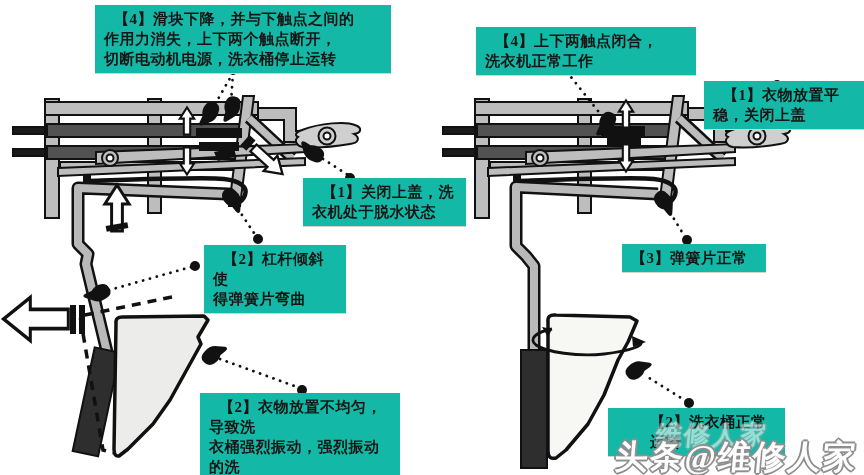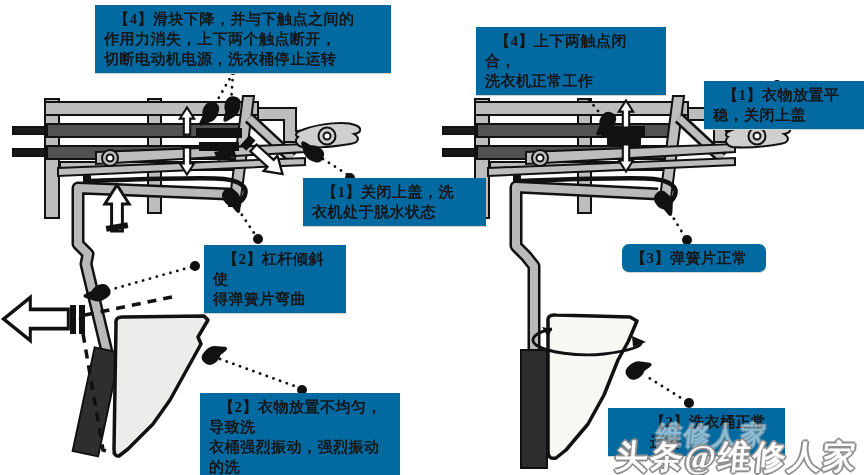--- a/index.html
+++ b/index.html
@@ -2,21 +2,21 @@
 <html><head>
 <meta charset="utf-8">
 <style>
   html,body{margin:0;padding:0;background:#fff;}
   .stage{
     position:relative;width:864px;height:475px;background:#ffffff;overflow:hidden;
     font-family:"Liberation Serif","DejaVu Serif",serif;
   }
   .stage svg{position:absolute;left:0;top:0;}
   .note{
-    position:absolute;background:#0369a1;color:#151515;
+    position:absolute;background:#14b8a6;color:#151515;
     font-weight:bold;font-size:15px;line-height:1.34;
     white-space:pre-line;padding:4px 9px;box-sizing:border-box;
     letter-spacing:0.5px;box-shadow:0 1px 0 #d4d4ca;
   }
   .note.indent{text-indent:10px;}
   .wm-back{
     position:absolute;right:96px;bottom:26px;font-size:26px;font-weight:bold;
     letter-spacing:2px;color:#ffffff;opacity:.55;line-height:1;transform:skewX(-5deg);
     text-shadow:1.5px 0 #a9a9a9,-1.5px 0 #a9a9a9,0 1.5px #a9a9a9,0 -1.5px #a9a9a9;
   }
@@ -198,33 +198,33 @@
         <circle cx="687" cy="240" r="5"></circle>
         <circle cx="689" cy="403" r="5"></circle>
       </g>
     </g>
   </svg>
 
   <div class="note indent" style="left:95px;top:5px;width:296px;">【4】滑块下降，并与下触点之间的
 作用力消失，上下两个触点断开，
 切断电动机电源，洗衣桶停止运转</div>
 
-  <div class="note indent" style="left:476px;top:27px;width:190px;">【4】上下两触点闭合，
+  <div class="note indent" style="left:476px;top:27px;width:220px;">【4】上下两触点闭合，
 洗衣机正常工作</div>
 
   <div class="note indent" style="left:704px;top:37px;width:168px;margin-top:44px;">【1】衣物放置平
 稳，关闭上盖</div>
 
-  <div class="note indent" style="left:303px;top:178px;width:183px;">【1】关闭上盖，洗
+  <div class="note indent" style="left:303px;top:178px;width:163px;">【1】关闭上盖，洗
 衣机处于脱水状态</div>
 
   <div class="note indent" style="left:204px;top:245px;width:142px;">【2】杠杆倾斜使
 得弹簧片弯曲</div>
 
-  <div class="note" style="left:622px;top:244px;width:144px;border-radius:7px;">【3】弹簧片正常</div>
+  <div class="note" style="left:622px;top:244px;width:144px;">【3】弹簧片正常</div>
 
   <div class="note indent" style="left:200px;top:393px;width:200px;">【2】衣物放置不均匀，导致洗
 衣桶强烈振动，强烈振动的洗
 衣桶会撞击杠杆，使杠杆倾斜</div>
 
   <div class="note" style="left:608px;top:408px;width:177px;padding-left:42px;">【2】洗衣桶正常运转</div>
 
   <div class="wm-back">维修人家</div>
   <div class="wm-front">头条@维修人家</div>
 

